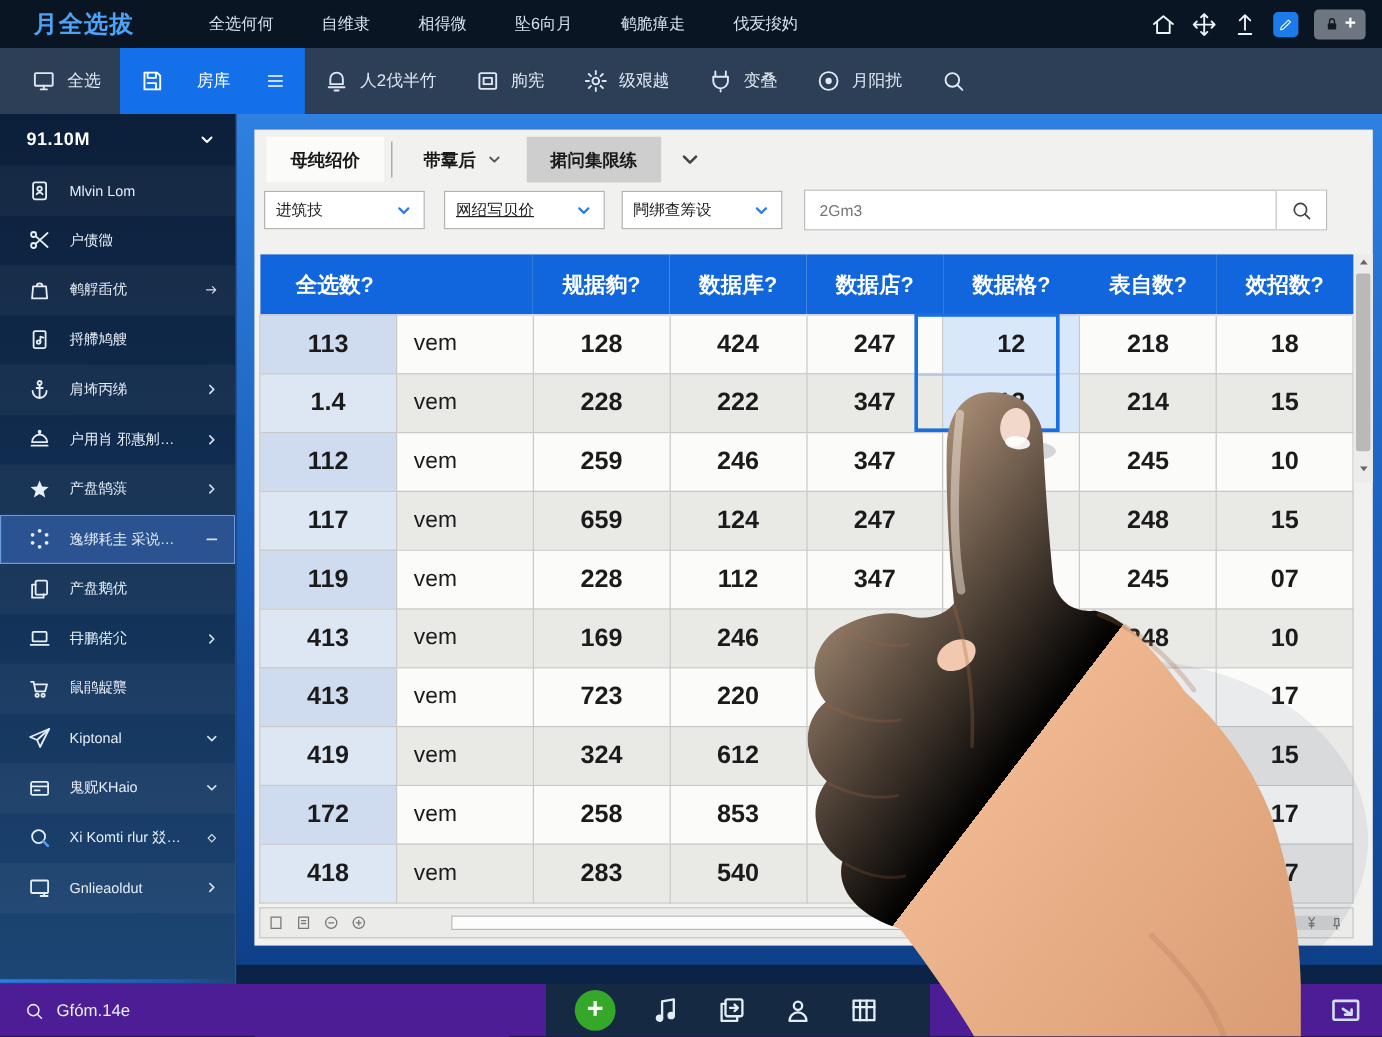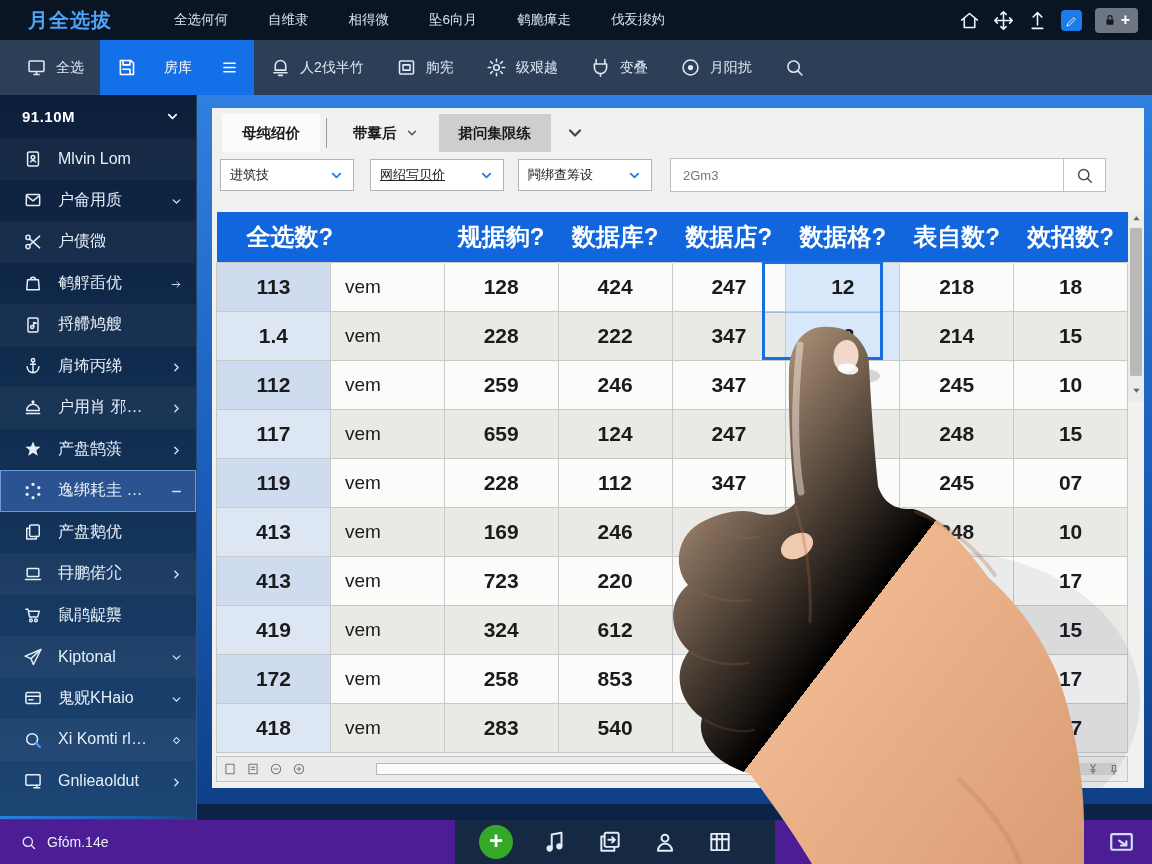--- a/index.html
+++ b/index.html
@@ -43,21 +43,21 @@
 
   
   #sidebar{position:absolute;left:0;top:95px;width:197px;height:725px;
     background:linear-gradient(180deg,#0c1f3a 0%,#123156 55%,#1d4675 100%);
     border-right:1px solid rgba(110,160,220,.25);}
   #sb-header{display:flex;align-items:center;height:43px;padding:0 16px 0 22px;color:#fff;}
   #sb-header .lbl{font-size:15px;font-weight:700;letter-spacing:.5px;}
   #sb-header .chev{margin-left:auto;width:15px;height:15px;color:#fff;}
   #sb-header .chev svg{width:100%;height:100%;}
   .side-item{display:flex;align-items:center;height:41.5px;padding:0 13px 0 23px;gap:15px;
-    color:#e6eef8;font-size:16px;white-space:nowrap;overflow:hidden;cursor:pointer;}
+    color:#e6eef8;font-size:12px;white-space:nowrap;overflow:hidden;cursor:pointer;}
   .side-item:nth-child(odd){background:rgba(255,255,255,.04);}
   .side-item.active{background:#2b5391;box-shadow:inset 0 0 0 1px #6a9ad8;}
   .side-item .sicon{flex:0 0 20px;width:20px;height:20px;}
   .side-item .sicon svg{width:100%;height:100%;}
   .side-item .slabel{overflow:hidden;text-overflow:ellipsis;}
   .side-item .strail{margin-left:auto;width:13px;height:13px;opacity:.92;flex:0 0 13px;}
   .side-item .strail svg{width:100%;height:100%;}
   #sidebar-glow{position:absolute;left:0;top:816px;width:197px;height:3px;
     background:linear-gradient(90deg,#2a7fe0,#1b5cae 70%,rgba(20,70,130,.2));}
 
@@ -89,21 +89,21 @@
     border:1px solid #bdbdbd;display:flex;align-items:stretch;}
   #searchbox input{flex:1;border:none;outline:none;padding:0 12px;font-size:13px;color:#666;
     font-family:"Liberation Sans",sans-serif;background:transparent;}
   #search-btn{width:42px;border-left:1px solid #c4c4c2;display:flex;align-items:center;
     justify-content:center;color:#444;cursor:pointer;background:#fff;}
   #search-btn svg{width:19px;height:19px;}
 
   
   #tablewrap{position:absolute;left:4px;top:104px;width:912px;}
   table{border-collapse:collapse;table-layout:fixed;width:912px;}
-  th{background:#1166dd;color:#fff;font-size:24px;font-weight:700;height:50px;text-align:center;
+  th{background:#1166dd;color:#fff;font-size:18px;font-weight:700;height:50px;text-align:center;
     padding:0;border-right:1px solid rgba(255,255,255,.0);}
   th.h0{text-align:left;padding-left:30px;}
   td{height:49px;text-align:center;font-size:21px;font-weight:700;color:#1b1b1b;
     border:1px solid #c9c9c7;background:#fbfbf9;padding:0;}
   tr.even td{background:#e9e9e6;}
   td.c0{background:#cfdcf0;}
   tr.even td.c0{background:#dde6f3;}
   td.cname{font-weight:400;font-size:19px;text-align:left;padding-left:14px;}
   td.selcell{background:#d9e7fa !important;}
   #sel-overlay{position:absolute;left:550px;top:153px;width:121px;height:99px;
@@ -260,30 +260,20 @@
           </svg></span>
     </div>
     <div id="sidebar-items">
         <div class="side-item">
           <span class="sicon"><svg viewBox="0 0 24 24" fill="none" stroke="currentColor" stroke-width="1.8" stroke-linecap="round" stroke-linejoin="round">
               <rect x="5.5" y="3.5" width="13" height="17" rx="2"></rect>
               <circle cx="12" cy="10" r="2.2"></circle>
               <path d="M9 15.5a3.5 3.5 0 0 1 6 0"></path>
             </svg></span>
           <span class="slabel">Mlvin Lom</span>
-        </div>
-        <div class="side-item">
-          <span class="sicon"><svg viewBox="0 0 24 24" fill="none" stroke="currentColor" stroke-width="1.8" stroke-linecap="round" stroke-linejoin="round">
-              <rect x="4" y="5.5" width="16" height="13" rx="1"></rect>
-              <path d="m4.5 7 7.5 6L19.5 7"></path>
-            </svg></span>
-          <span class="slabel">户侖用质</span>
-          <span class="strail"><svg viewBox="0 0 24 24" fill="none" stroke="currentColor" stroke-width="2.6" stroke-linecap="round" stroke-linejoin="round">
-              <path d="m6 9 6 6 6-6"></path>
-            </svg></span>
         </div>
         <div class="side-item">
           <span class="sicon"><svg viewBox="0 0 24 24" fill="none" stroke="currentColor" stroke-width="1.8" stroke-linecap="round" stroke-linejoin="round">
               <circle cx="6" cy="6.5" r="2.5"></circle>
               <circle cx="6" cy="17.5" r="2.5"></circle>
               <path d="M8 8.2 20 19M8 15.8 20 5"></path>
             </svg></span>
           <span class="slabel">户债㣲</span>
         </div>
         <div class="side-item">

